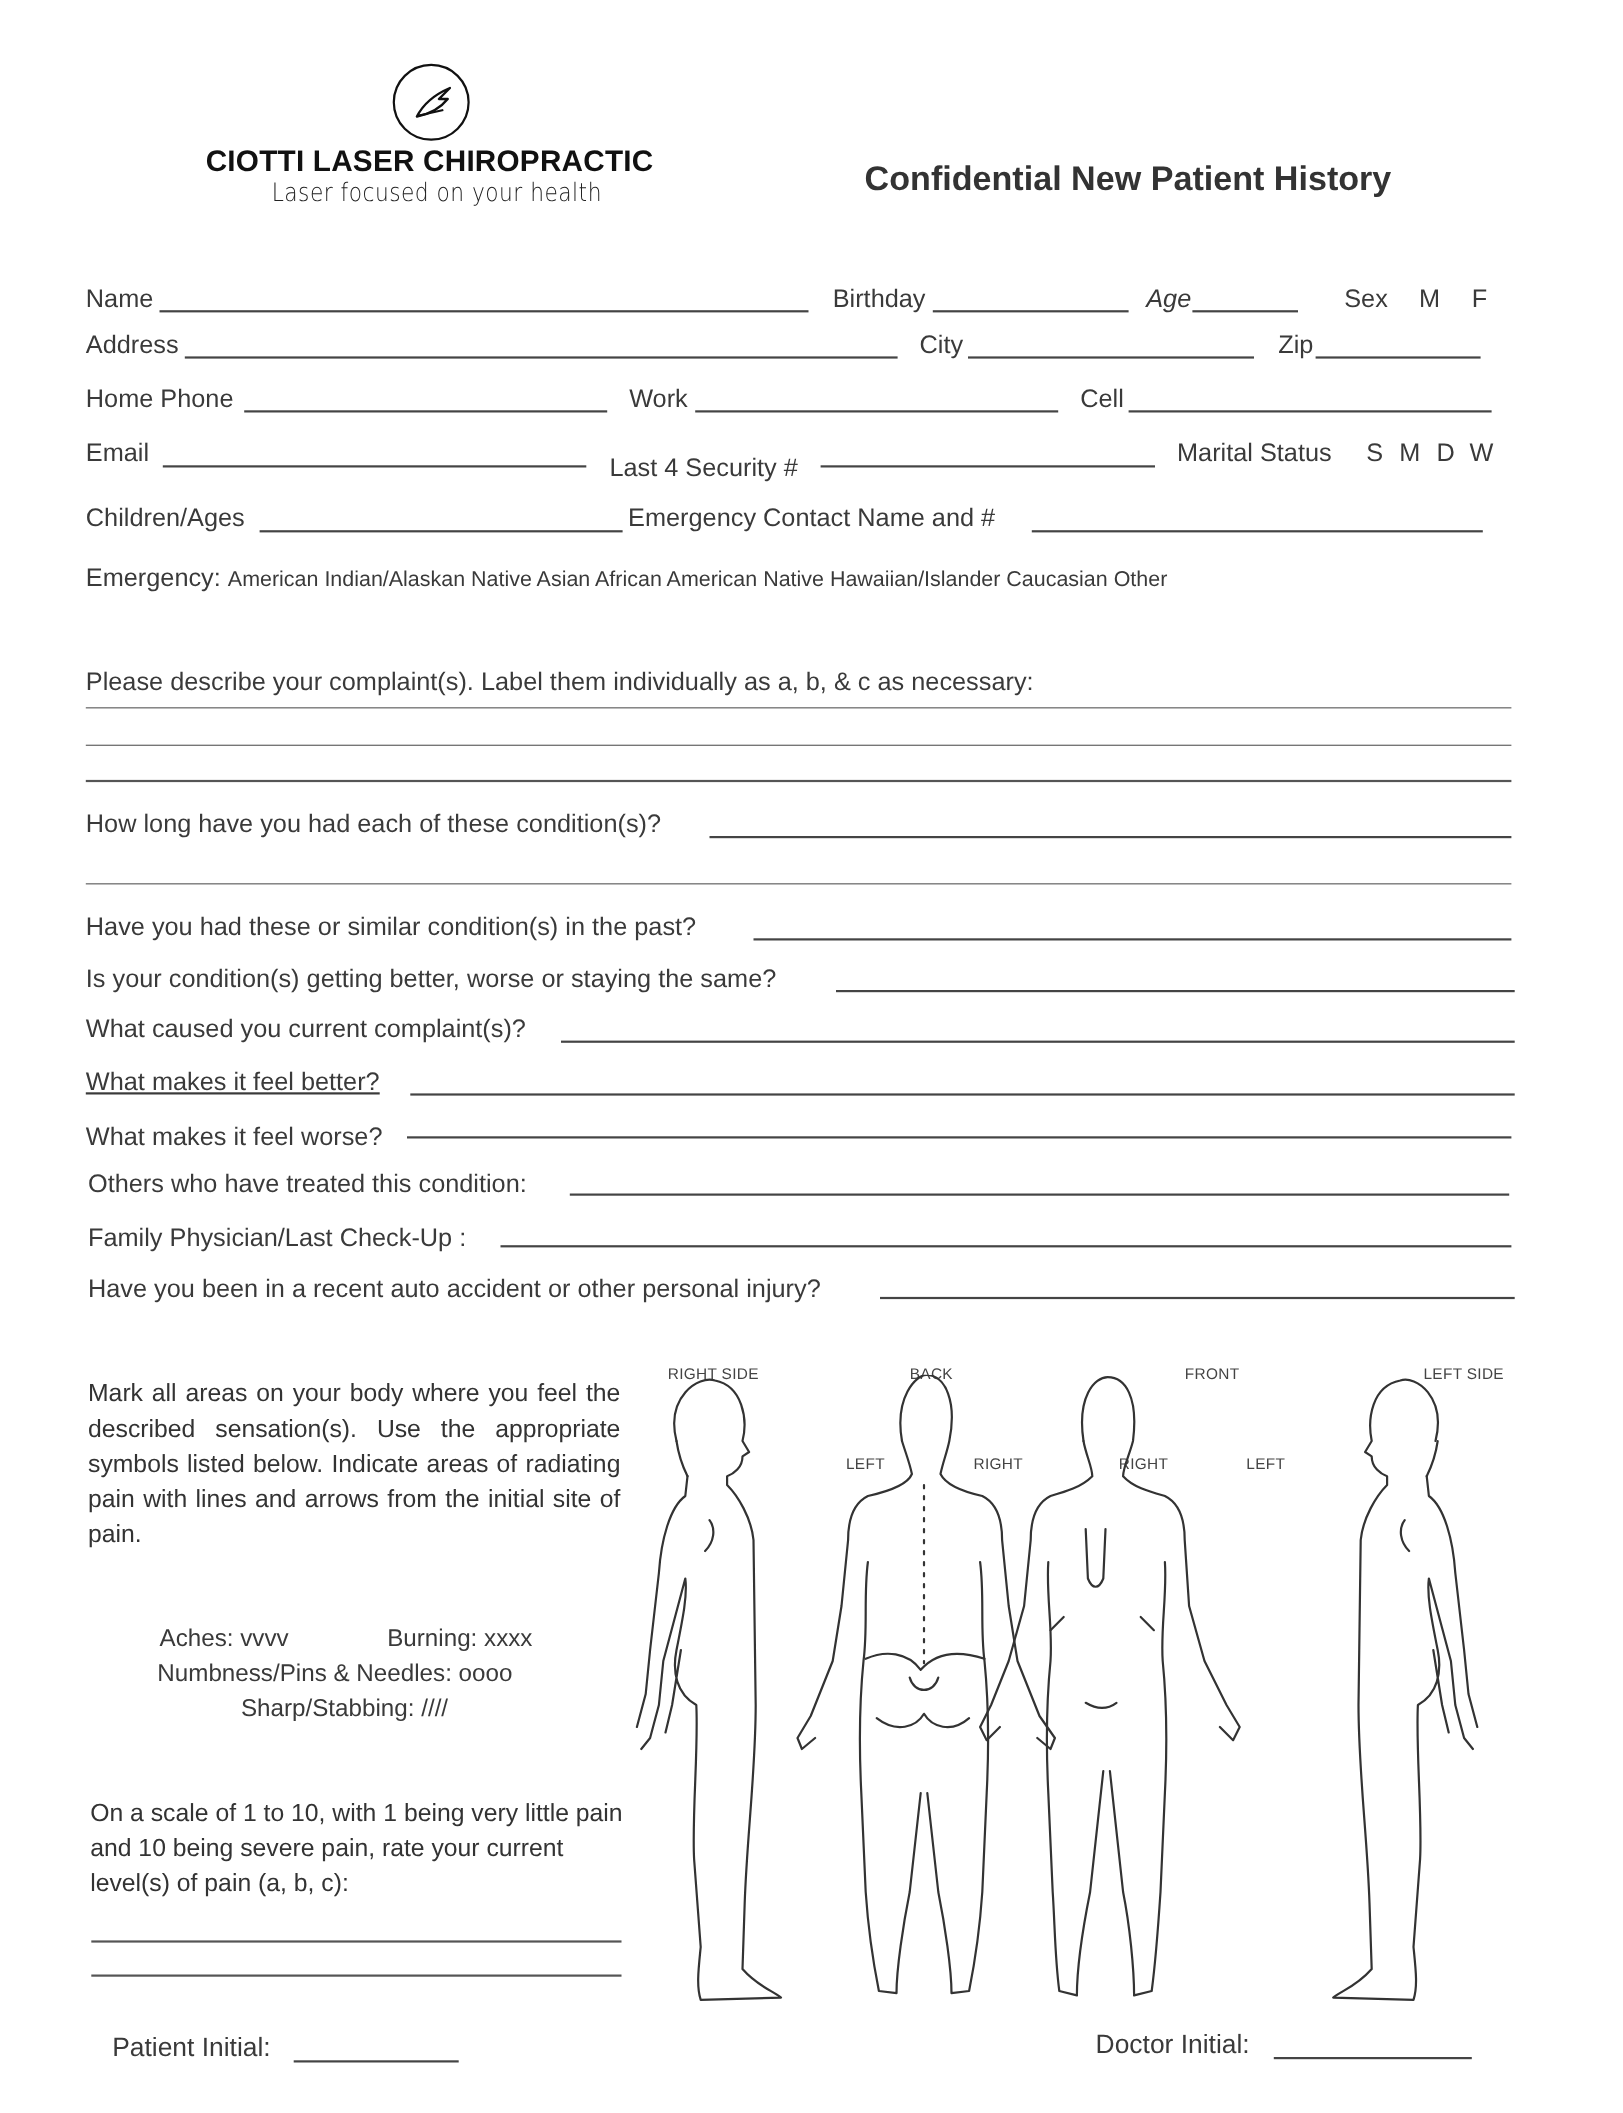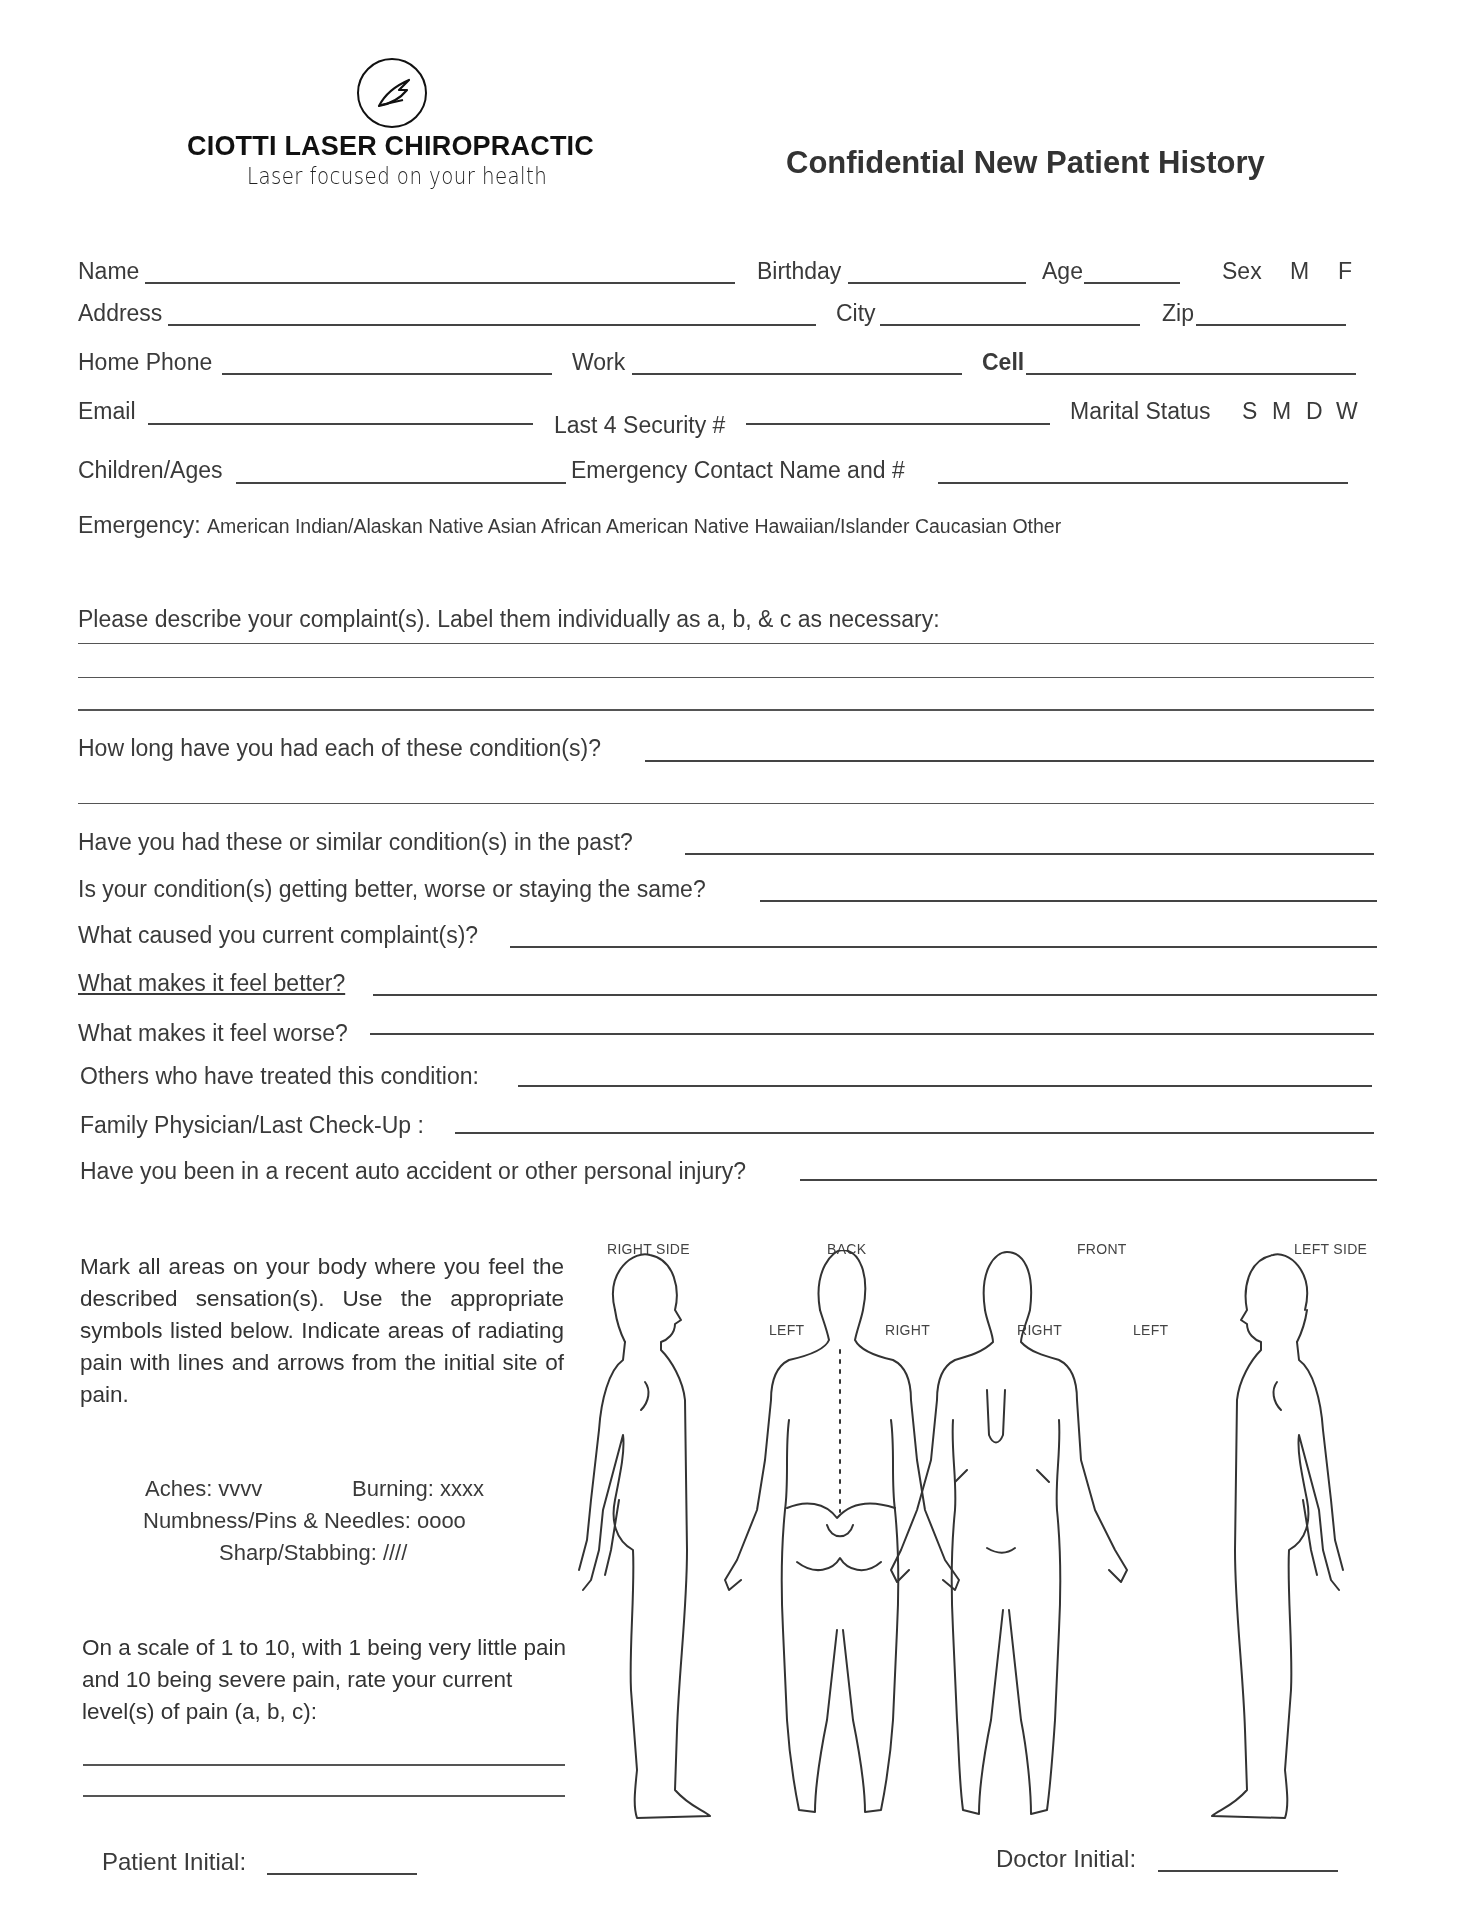--- a/index.html
+++ b/index.html
@@ -57,38 +57,38 @@
   <div class="tagline">Laser focused on your health</div>
 </div>
 <div class="title">Confidential New Patient History</div>
 
 <div>
 
   <span class="lbl" style="left:78px;top:258px;">Name</span>
   <div class="line" style="left:145px;top:282px;width:590px;"></div>
   <span class="lbl" style="left:757px;top:258px;">Birthday</span>
   <div class="line" style="left:848px;top:282px;width:178px;"></div>
-  <span class="lbl" style="left:1042px;top:258px;">Age</span>
+  <span class="lbl" style="left:1042px;top:258px;font-style:italic;">Age</span>
   <div class="line" style="left:1084px;top:282px;width:96px;"></div>
   <span class="lbl" style="left:1222px;top:258px;">Sex</span>
   <span class="lbl" style="left:1290px;top:258px;">M</span>
   <span class="lbl" style="left:1338px;top:258px;">F</span>
 
   <span class="lbl" style="left:78px;top:300px;">Address</span>
   <div class="line" style="left:168px;top:324px;width:648px;"></div>
   <span class="lbl" style="left:836px;top:300px;">City</span>
   <div class="line" style="left:880px;top:324px;width:260px;"></div>
   <span class="lbl" style="left:1162px;top:300px;">Zip</span>
   <div class="line" style="left:1196px;top:324px;width:150px;"></div>
 
   <span class="lbl" style="left:78px;top:349px;">Home Phone</span>
   <div class="line" style="left:222px;top:373px;width:330px;"></div>
   <span class="lbl" style="left:572px;top:349px;">Work</span>
   <div class="line" style="left:632px;top:373px;width:330px;"></div>
-  <span class="lbl" style="left:982px;top:349px;font-weight:bold;">Cell</span>
+  <span class="lbl" style="left:982px;top:349px;">Cell</span>
   <div class="line" style="left:1026px;top:373px;width:330px;"></div>
 
   <span class="lbl" style="left:78px;top:398px;">Email</span>
   <div class="line" style="left:148px;top:423px;width:385px;"></div>
   <span class="lbl" style="left:554px;top:412px;text-align:center;">Last 4 Security #</span>
   <div class="line" style="left:746px;top:423px;width:304px;"></div>
   <span class="lbl" style="left:1070px;top:398px;">Marital Status</span>
   <span class="lbl" style="left:1242px;top:398px;">S</span>
   <span class="lbl" style="left:1272px;top:398px;">M</span>
   <span class="lbl" style="left:1306px;top:398px;">D</span>

